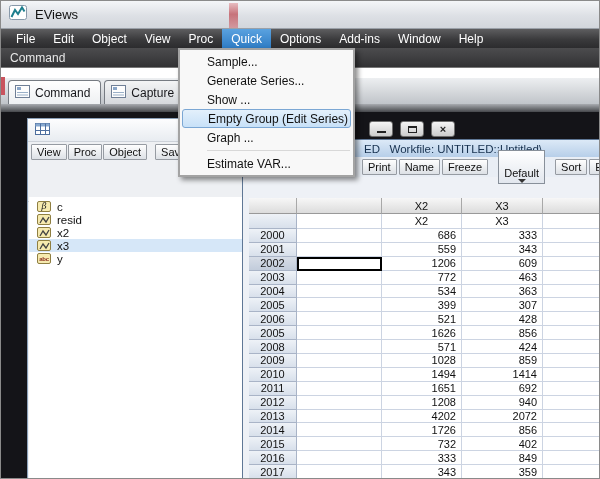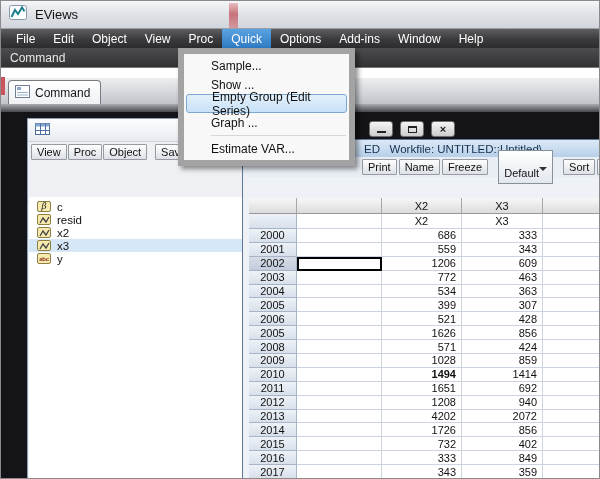--- a/index.html
+++ b/index.html
@@ -66,40 +66,40 @@
   .g-max{width:9px;height:7px;border:1px solid #222;border-top-width:2px;box-sizing:border-box;}
   .g-close{font-size:11px;font-weight:bold;color:#222;line-height:10px;}
 
   
   .group{position:absolute;left:241px;top:27px;width:372px;height:341px;background:#eef1f6;
     border:1px solid #5f7795;box-sizing:border-box;z-index:3;}
   .gr-titlebar{height:17px;background:linear-gradient(#dcE9f7,#b7cfe9);font-size:11.5px;color:#16304e;
     display:flex;align-items:center;padding-left:121px;white-space:pre;overflow:hidden;}
   .gr-toolbar{height:20px;display:flex;align-items:center;gap:2px;padding-left:119px;background:#e9eef5;}
   .combo{width:72px;height:16px;margin:0 8px;background:linear-gradient(#ffffff,#e2e7ee);
-    border:1px solid #88909a;display:flex;justify-content:space-between;
-    padding:16px 5px;font-size:11px;color:#111;box-sizing:border-box;}
+    border:1px solid #88909a;display:flex;align-items:center;justify-content:space-between;
+    padding:16px 5px;font-size:11px;color:#111;box-sizing:border-box;flex-direction:column;}
   .combo-arrow{width:0;height:0;border-left:4px solid transparent;border-right:4px solid transparent;border-top:4px solid #333;}
   .sheet{position:absolute;left:6px;top:58px;right:0;bottom:0;background:#fff;}
   .sh-row{display:flex;}
   .sh-row.hdr{height:16px;} .sh-row.nm{height:15px;} .sh-row.data{height:13.9px;}
   .sh-cell{box-sizing:border-box;border-right:1px solid #ccd4e2;border-bottom:1px solid #ccd4e2;
     font-size:11px;color:#111;display:flex;align-items:center;flex:0 0 auto;background:#fff;}
   .obs-cell{width:48px;justify-content:center;background:linear-gradient(#eef2f7,#d8e0eb);
     border-right:1px solid #a9b4c7;border-bottom:1px solid #a9b4c7;}
   .obs-cell.pressed{background:linear-gradient(#d7dde7,#c2ccdb);}
   .hdr-cell{background:linear-gradient(#f7f7f7,#dcdcdc);border-right:1px solid #a8a8a8;
     border-bottom:1px solid #999;justify-content:center;}
   .nm-cell{justify-content:center;}
   .val-cell{justify-content:flex-end;padding-right:5px;}
   .sel-cell{outline:2px solid #000;outline-offset:-2px;z-index:2;}
 
   
   .dropdown{position:absolute;left:177px;top:47px;width:177px;background:#f8f8f8;
-    border:6px solid #a3a3a3;box-shadow:3px 3px 5px rgba(0,0,0,.45);z-index:60;padding:2px 0;box-sizing:border-box;}
+    border:2px solid #a3a3a3;box-shadow:3px 3px 5px rgba(0,0,0,.45);z-index:60;padding:2px 0;box-sizing:border-box;}
   .dd-item{height:19px;display:flex;align-items:center;font-size:12px;color:#111;
     padding-left:25px;margin:0 2px;position:relative;box-sizing:border-box;}
   .dd-item.highlighted{background:linear-gradient(#e3f0fb,#c8e1f8);border:1px solid #7ba7d4;border-radius:3px;}
   .dd-sep{height:1px;background:#d8d8d8;margin:3px 3px 3px 27px;}
   .dd-arrow{position:absolute;right:9px;top:50%;transform:translateY(-50%);width:0;height:0;
     border-left:4px solid #333;border-top:4px solid transparent;border-bottom:4px solid transparent;}
 </style>
 </head>
 <body>
 
@@ -136,20 +136,29 @@
   <div class="tabs-row">
       <div class="tab active">
         <span><svg width="15" height="13" viewBox="0 0 15 13">
             <rect x="0.5" y="0.5" width="14" height="12" fill="#fdfdfd" stroke="#6f7f96"></rect>
             <rect x="2" y="2" width="4" height="3" fill="#8aa6c8"></rect>
             <line x1="2" y1="7.5" x2="13" y2="7.5" stroke="#9ab0c8"></line>
             <line x1="2" y1="10" x2="13" y2="10" stroke="#9ab0c8"></line>
           </svg></span>
         <span>Command</span>
       </div>
+      <div class="tab">
+        <span><svg width="15" height="13" viewBox="0 0 15 13">
+            <rect x="0.5" y="0.5" width="14" height="12" fill="#fdfdfd" stroke="#6f7f96"></rect>
+            <rect x="2" y="2" width="4" height="3" fill="#8aa6c8"></rect>
+            <line x1="2" y1="7.5" x2="13" y2="7.5" stroke="#9ab0c8"></line>
+            <line x1="2" y1="10" x2="13" y2="10" stroke="#9ab0c8"></line>
+          </svg></span>
+        <span>Capture</span>
+      </div>
     </div>
   <div class="strip"></div>
   <div class="red-edge"></div>
 
   <div class="mdi">
 
     <div class="workfile">
       <div class="wf-titlebar">
         <span>
           <svg width="15" height="12" viewBox="0 0 15 12">
@@ -321,21 +330,21 @@
           <div class="sh-row data">
             <div class="sh-cell obs-cell">2009</div>
             <div class="sh-cell val-cell" style="width: 85px;"></div>
             <div class="sh-cell val-cell" style="width: 80px;">1028</div>
             <div class="sh-cell val-cell" style="width: 81px;">859</div>
             <div class="sh-cell val-cell" style="width: 84px;"></div>
           </div>
           <div class="sh-row data">
             <div class="sh-cell obs-cell">2010</div>
             <div class="sh-cell val-cell" style="width: 85px;"></div>
-            <div class="sh-cell val-cell" style="width: 80px; font-weight: bold;">1494</div>
+            <div class="sh-cell val-cell" style="width: 80px;">1494</div>
             <div class="sh-cell val-cell" style="width: 81px;">1414</div>
             <div class="sh-cell val-cell" style="width: 84px;"></div>
           </div>
           <div class="sh-row data">
             <div class="sh-cell obs-cell">2011</div>
             <div class="sh-cell val-cell" style="width: 85px;"></div>
             <div class="sh-cell val-cell" style="width: 80px;">1651</div>
             <div class="sh-cell val-cell" style="width: 81px;">692</div>
             <div class="sh-cell val-cell" style="width: 84px;"></div>
           </div>
@@ -380,20 +389,21 @@
             <div class="sh-cell val-cell" style="width: 80px;">343</div>
             <div class="sh-cell val-cell" style="width: 81px;">359</div>
             <div class="sh-cell val-cell" style="width: 84px;"></div>
           </div>
         </div>
     </div>
   </div>
 
   <div class="dropdown">
       <div class="dd-item">Sample...</div>
+      <div class="dd-item">Generate Series...</div>
       <div class="dd-item">Show ...</div>
       <div class="dd-item highlighted">Empty Group (Edit Series)</div>
       <div class="dd-item">Graph ...</div>
       <div class="dd-sep"></div>
       <div class="dd-item">Estimate VAR...</div>
     </div>
 
 </div>
 
 </body></html>

